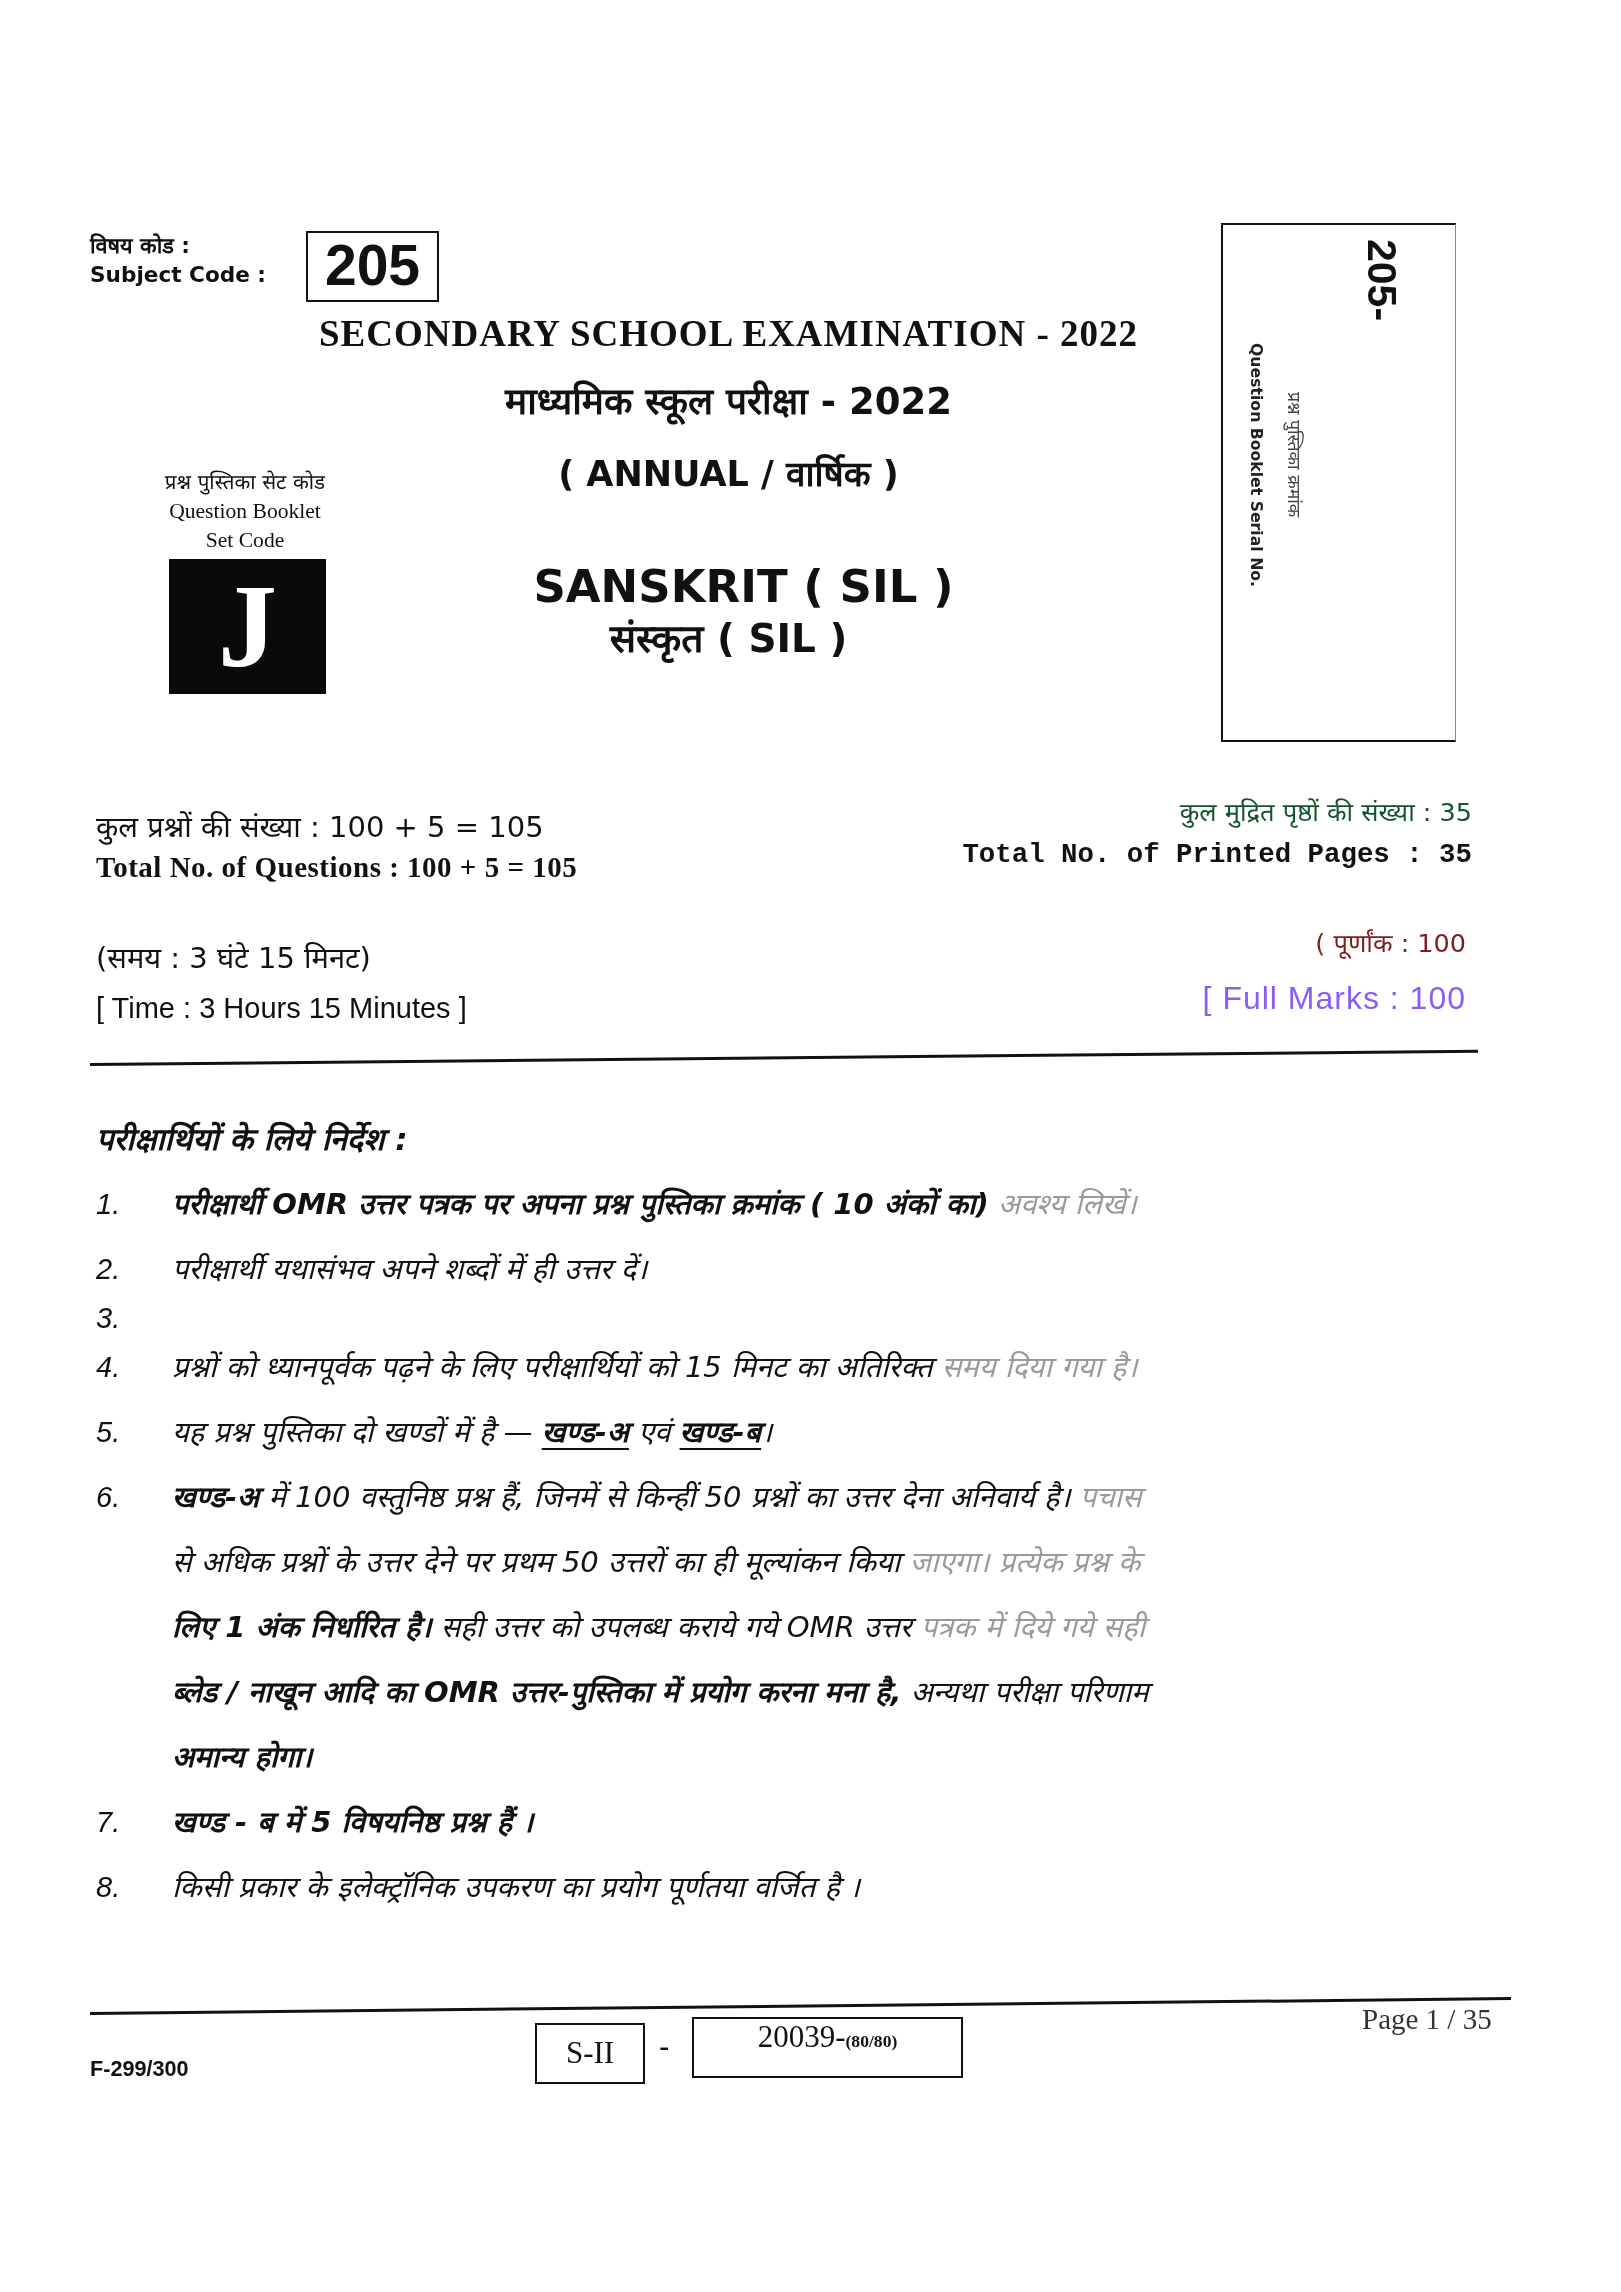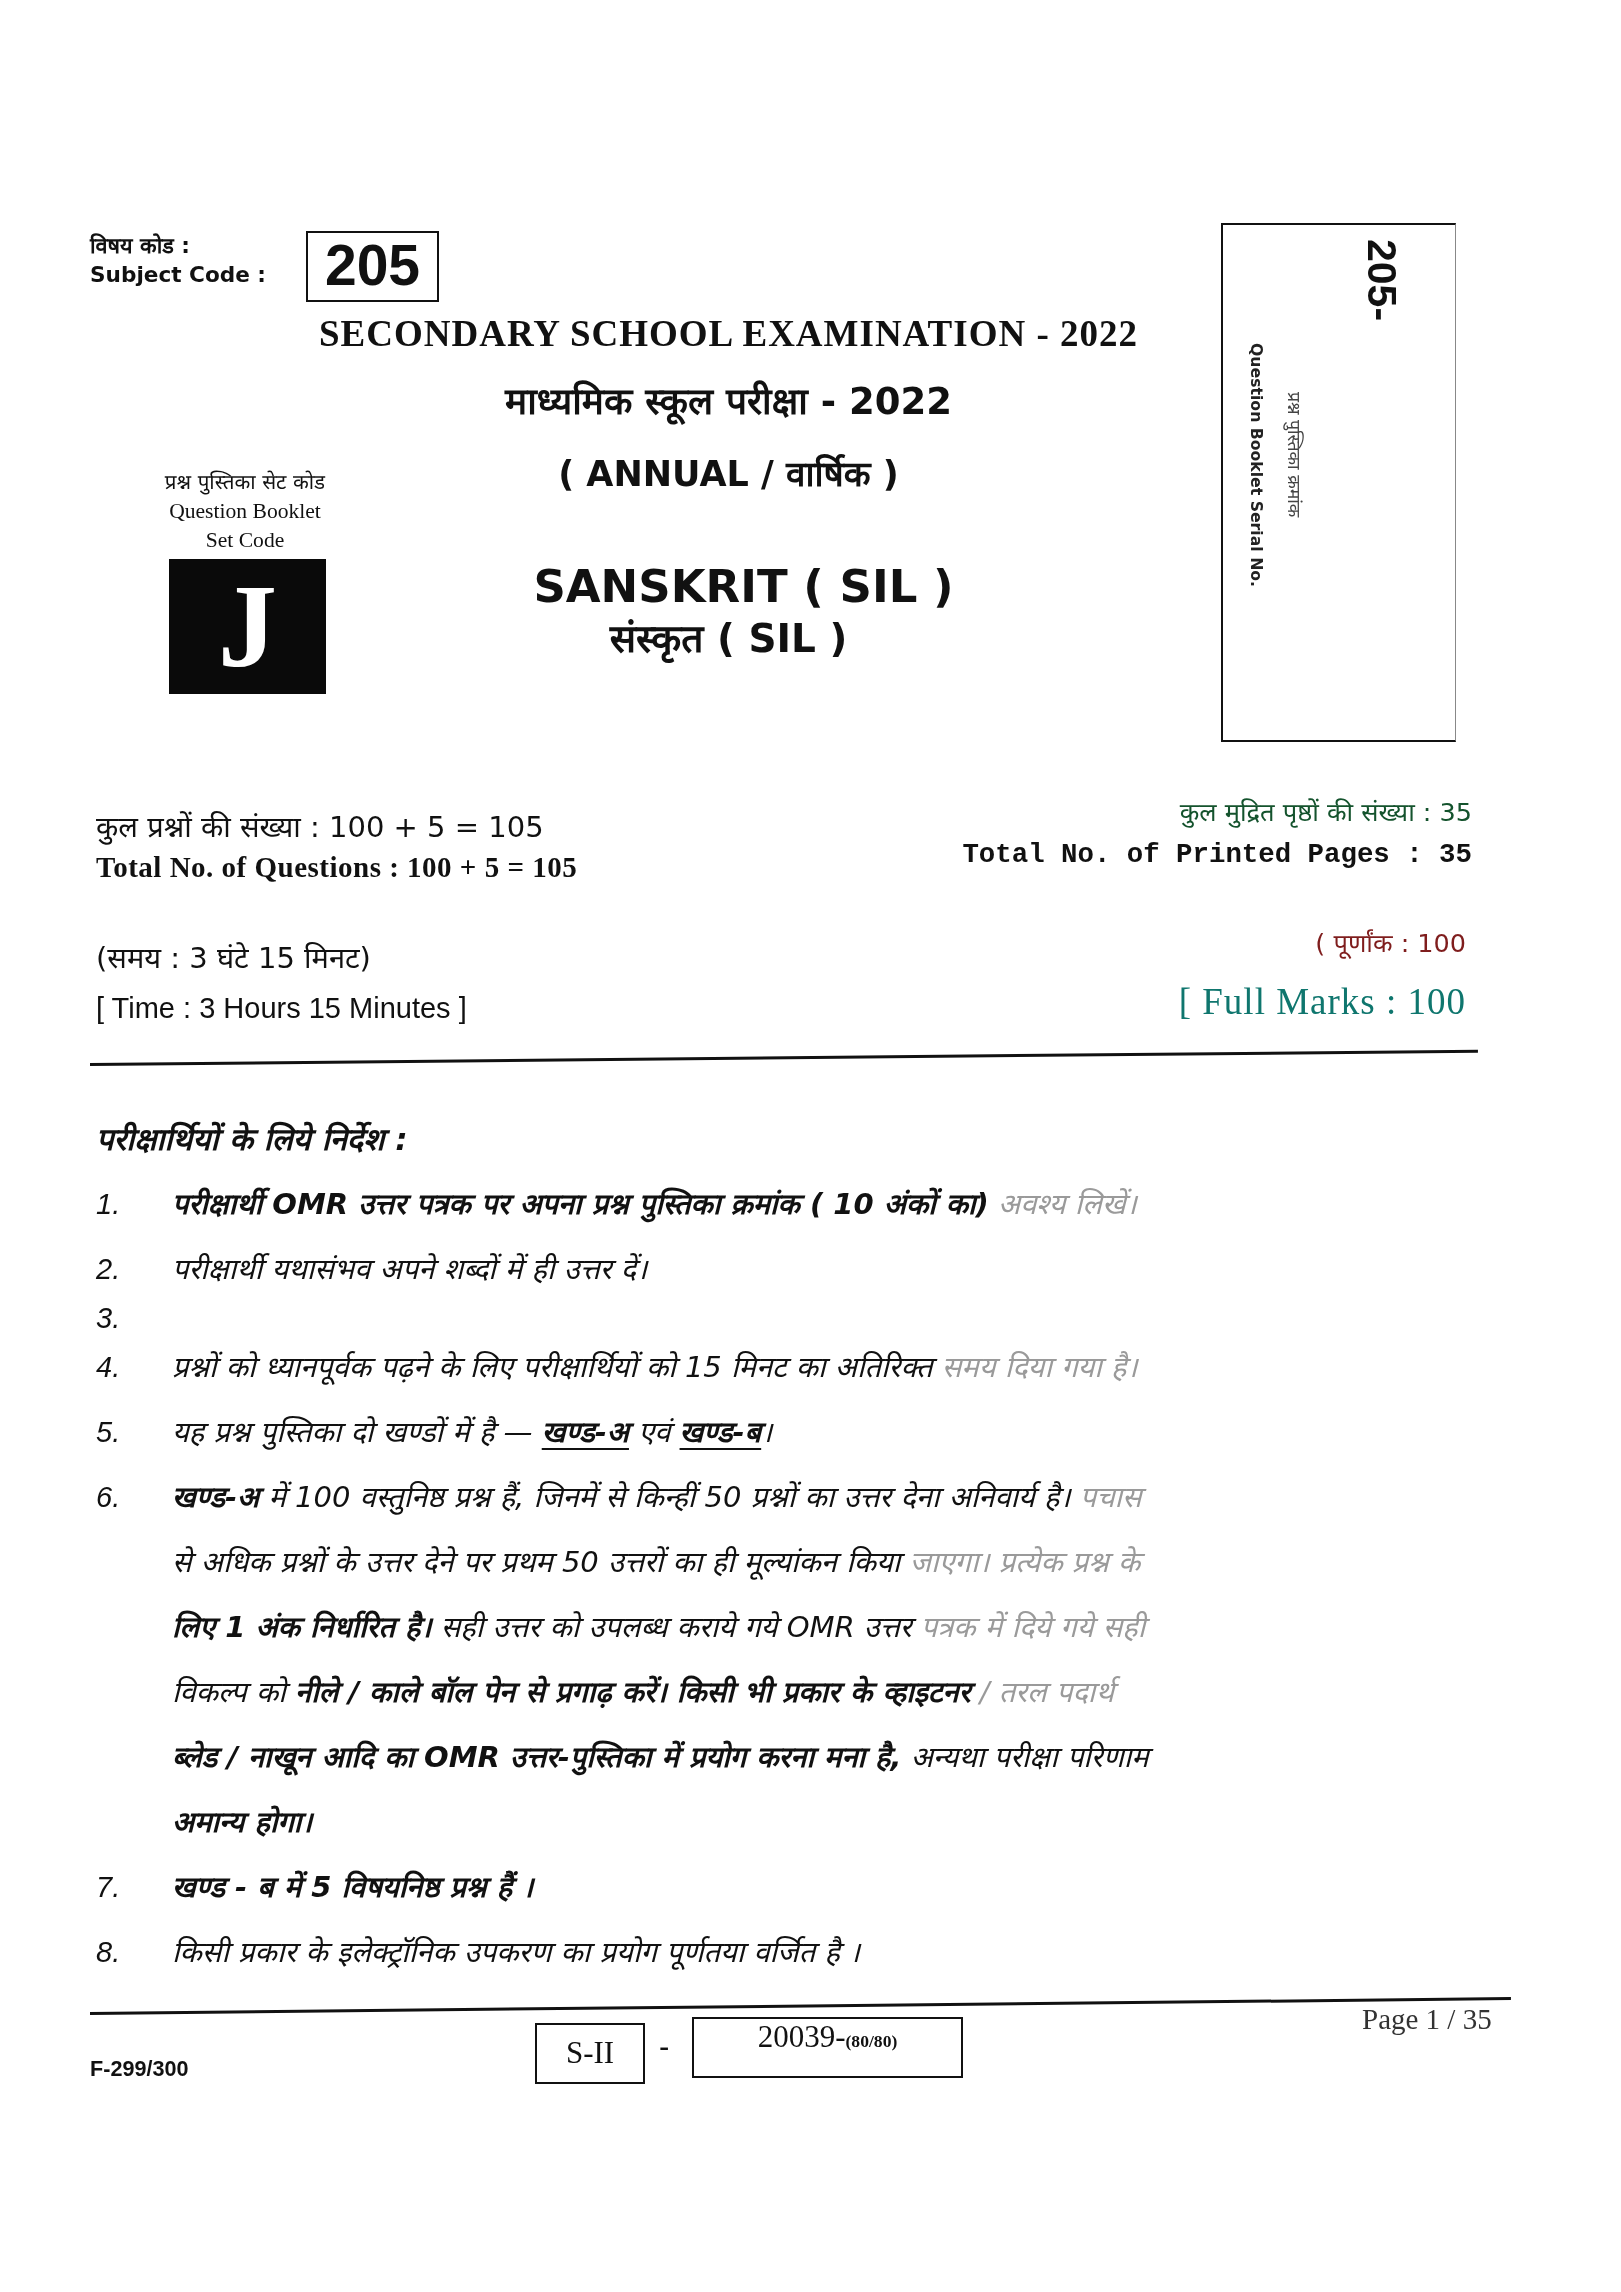--- a/index.html
+++ b/index.html
@@ -33,21 +33,21 @@
     .serial-en { position: absolute; left: 23.5px; top: 118px; writing-mode: vertical-rl; font-family: "DejaVu Sans", sans-serif; font-weight: bold; font-size: 15.7px; color: #222; }
 
     
     .q-hi { left: 96px; top: 806px; font-family: "DejaVu Sans", sans-serif; font-size: 29px; }
     .q-en { left: 96px; top: 851px; font-family: "Liberation Serif", serif; font-weight: bold; font-size: 29px; letter-spacing: 0.5px; }
     .pg-hi { right: 149px; top: 794px; font-family: "DejaVu Sans", sans-serif; font-size: 25.5px; color: #14532d; text-align: right; }
     .pg-en { right: 149px; top: 839px; font-family: "Liberation Mono", monospace; font-weight: bold; font-size: 27.4px; text-align: right; }
     .time-hi { left: 96px; top: 937px; font-family: "DejaVu Sans", sans-serif; font-size: 29px; }
     .time-en { left: 96px; top: 992px; font-family: "Liberation Sans", sans-serif; font-size: 29px; }
     .marks-hi { right: 155px; top: 925px; font-family: "DejaVu Sans", sans-serif; font-size: 25.5px; color: #7f1d1d; }
-    .marks-en { right: 155px; top: 980px; font-family: Liberation Serif, serif; font-size: 37px; color: #0f766e; letter-spacing: 1px; }
+    .marks-en { right: 155px; top: 980px; font-family: Liberation Sans, sans-serif; font-size: 32px; color: #8b5cf6; letter-spacing: 1px; }
 
     .rule { height: 2.9px; background: #111; transform-origin: left center; }
     .rule1 { left: 90px; top: 1063px; width: 1388px; transform: rotate(-0.55deg); }
     .rule2 { left: 90px; top: 2012px; width: 1421px; transform: rotate(-0.6deg); }
 
     
     .instr-heading { left: 96px; top: 1117px; font-family: "DejaVu Sans", sans-serif; font-weight: bold; font-style: italic; font-size: 31px; }
     .instr-list { left: 96px; top: 1172px; width: 1431px; list-style: none; margin: 0; padding: 0; }
     .instr-item { display: flex; align-items: baseline; margin: 0; }
     .instr-num { width: 76px; flex: none; font-family: "Liberation Sans", sans-serif; font-style: italic; font-size: 29px; }
@@ -124,21 +124,20 @@
   <li class="instr-item">
     <span class="instr-num">5.</span>
     <span class="instr-text"><span>यह प्रश्न पुस्तिका दो खण्डों में है — </span><b class="u">खण्ड-अ</b><span> एवं </span><b class="u">खण्ड-ब</b><span>।</span></span>
   </li>
   <li class="instr-item">
     <span class="instr-num">6.</span>
     <span class="instr-text"><b>खण्ड-अ</b><span> में 100 वस्तुनिष्ठ प्रश्न हैं, जिनमें से किन्हीं 50 प्रश्नों का उत्तर देना अनिवार्य है।</span><span class="faded"> पचास</span></span>
   </li>
   <li class="cont"><span>से अधिक प्रश्नों के उत्तर देने पर प्रथम 50 उत्तरों का ही मूल्यांकन किया</span><span class="faded"> जाएगा। प्रत्येक प्रश्न के</span></li>
   <li class="cont"><b>लिए 1 अंक निर्धारित है।</b><span> सही उत्तर को उपलब्ध कराये गये OMR उत्तर</span><span class="faded"> पत्रक में दिये गये सही</span></li>
-  <li class="cont"><span>विकल्प को </span><b>नीले / काले बॉल पेन से प्रगाढ़ करें। किसी भी प्रकार के व्हाइटनर</b><span class="faded"> / तरल पदार्थ</span></li>
   <li class="cont"><b>ब्लेड / नाखून आदि का OMR उत्तर-पुस्तिका में प्रयोग करना मना है,</b><span> अन्यथा परीक्षा परिणाम</span></li>
   <li class="cont"><b>अमान्य होगा।</b></li>
   <li class="instr-item">
     <span class="instr-num">7.</span>
     <span class="instr-text"><b>खण्ड - ब में 5 विषयनिष्ठ प्रश्न हैं ।</b></span>
   </li>
   <li class="instr-item">
     <span class="instr-num">8.</span>
     <span class="instr-text">किसी प्रकार के इलेक्ट्रॉनिक उपकरण का प्रयोग पूर्णतया वर्जित है ।</span>
   </li>

